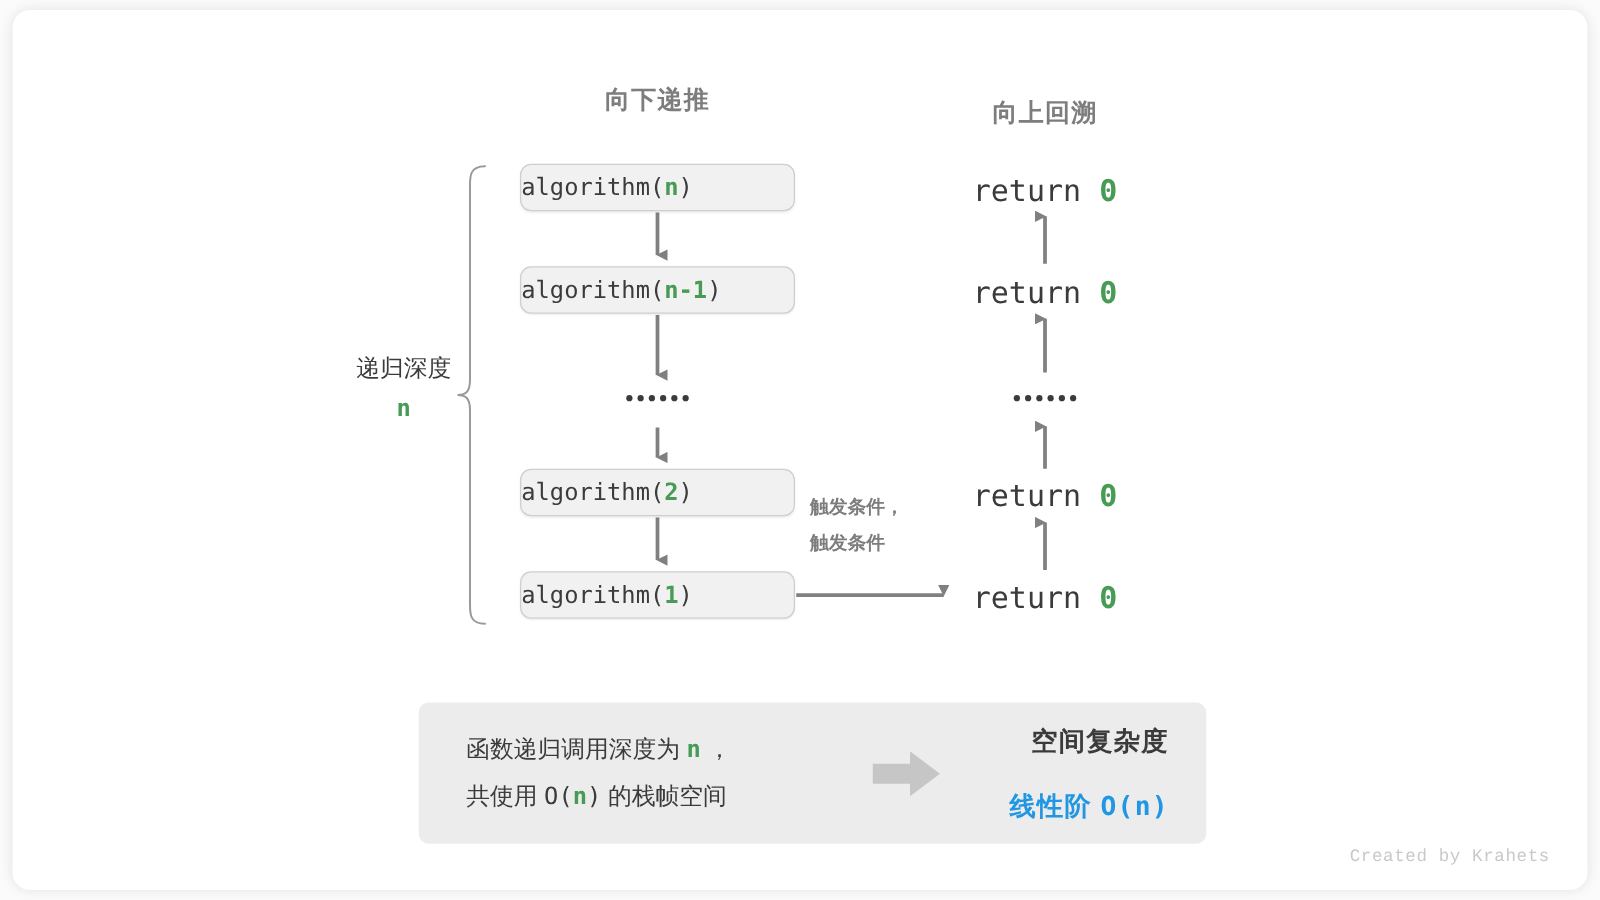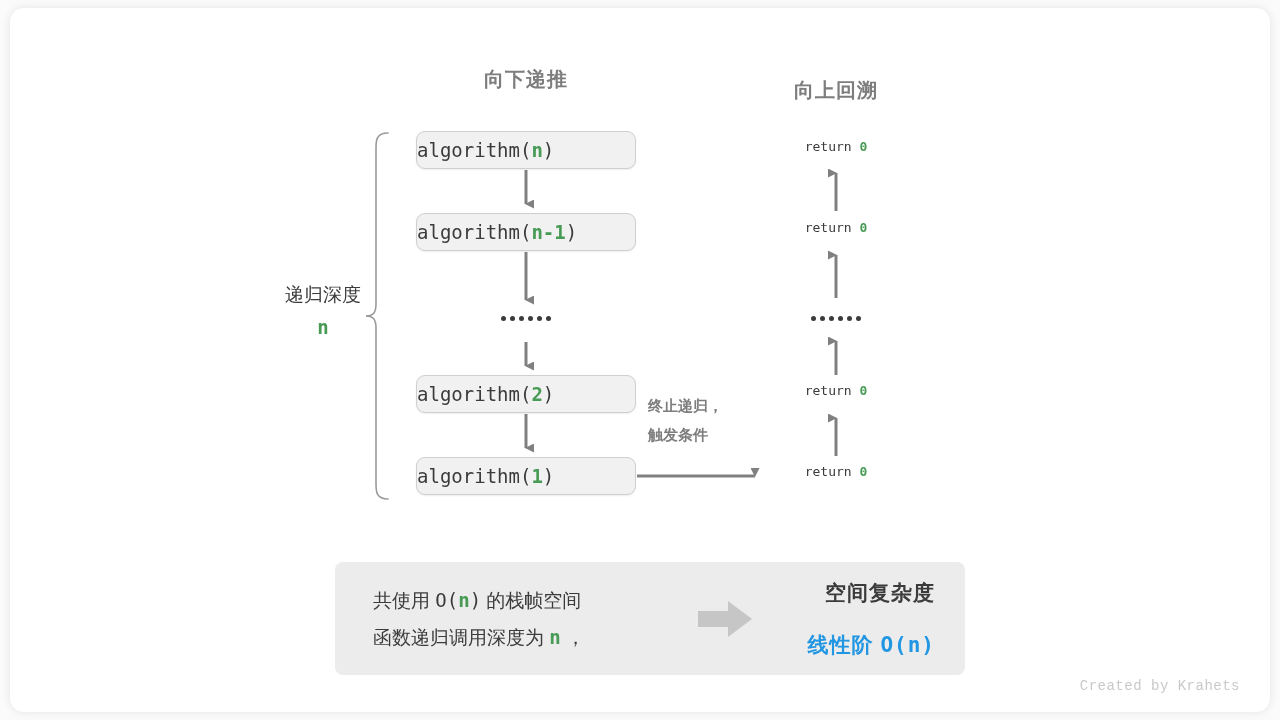--- a/index.html
+++ b/index.html
@@ -54,21 +54,21 @@
   }
   .call-box .arg {
     color: #479b55;
     font-weight: bold;
   }
 
   
   .ret-label {
     position: absolute;
     font-family: "DejaVu Sans Mono", "Liberation Mono", monospace;
-    font-size: 13px;
+    font-size: 24px;
     color: #3b3b3b;
     white-space: nowrap;
     transform: translateX(-50%);
   }
   .ret-label .zero {
     color: #479b55;
     font-weight: bold;
   }
 
   
@@ -300,32 +300,32 @@
   <div class="dots" style="left:826px; top:308px;">
     <i></i>
       <i></i>
       <i></i>
       <i></i>
       <i></i>
       <i></i>
   </div>
 
   <div class="trigger-note" style="left:638px; top:384px;">
-    <div>终止递归，</div>
+    <div>触发条件，</div>
     <div>触发条件</div>
   </div>
 
   <div class="summary">
 
     <div class="summary-left">
       <div>
-        <span>共使用 </span><span class="mono">O(</span><span class="g">n</span><span class="mono">)</span><span> 的栈帧空间</span>
+        <span>函数递归调用深度为 </span><span class="g">n</span><span> ，</span>
       </div>
       <div>
-        <span>函数递归调用深度为 </span><span class="g">n</span><span> ，</span>
+        <span>共使用 </span><span class="mono">O(</span><span class="g">n</span><span class="mono">)</span><span> 的栈帧空间</span>
       </div>
     </div>
 
     <svg class="big-arrow" width="56" height="40" viewBox="0 0 56 40">
       <path d="M0,12 L30,12 L30,2 L54,20 L30,38 L30,28 L0,28 Z" fill="#c6c6c6"></path>
     </svg>
 
     <div class="summary-right">
       <span class="title">空间复杂度</span>
       <span class="value"><span>线性阶 </span><span class="mono">O(n)</span></span>

